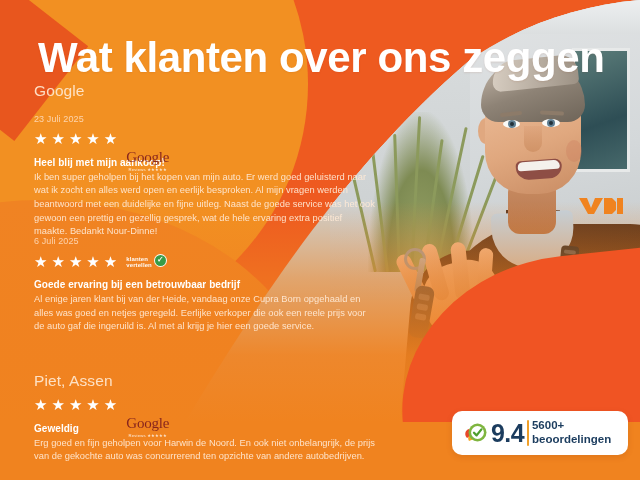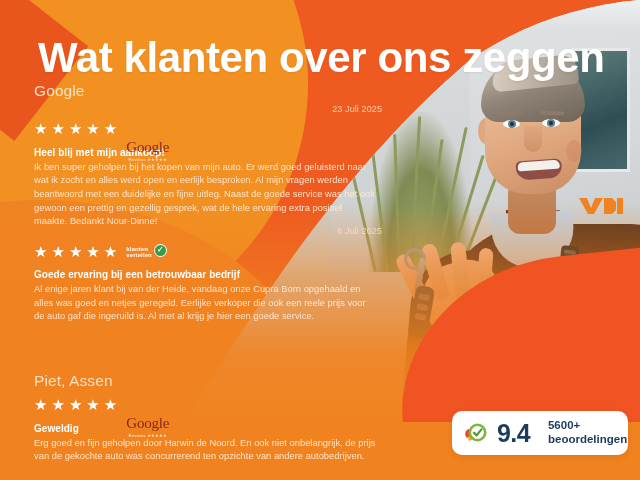--- a/index.html
+++ b/index.html
@@ -195,21 +195,21 @@
   .review { position:absolute; left:34px; width:348px; }
   .r1 { top:82px; }
   .r2 { top:222px; }
   .r3 { top:372px; }
 
   .r-name {
     font-size:15.5px; color:#FFE9D2; font-weight:normal;
     letter-spacing:.1px; line-height:1.15; opacity:.92;
   }
   .r-date {
-    font-size:9px; color:#FFDFC2; margin-top:4px; letter-spacing:.1px; opacity:.85;text-align:right;
+    font-size:9px; color:#FFDFC2; margin-top:14px; letter-spacing:.1px; opacity:.85;
   }
   .r-rating { display:flex; align-items:center; gap:9px; margin-top:5px; height:20px; }
   .stars { display:flex; gap:4px; }
   .star { font-size:15px; color:#FFFFFF; line-height:1; }
 
   
   .g-badge { display:flex; flex-direction:column; align-items:center; opacity:.93; }
   .g-word { font-size:15px; color:#7f1d1d; letter-spacing:-.2px; line-height:1;
             font-family:"Liberation Serif", serif;margin-top:44px; }
   .g-sub { font-size:4.2px; color:#FFFFFF; letter-spacing:.2px; margin-top:1.5px;
@@ -231,21 +231,21 @@
   }
   .r-body {
     margin-top:3px; font-size:9.3px; color:#FFEAD6; line-height:1.47;
     letter-spacing:.03px; opacity:.93; max-width:342px;
   }
 
   
   .pill {
     position:absolute; left:452px; top:411px; width:176px; height:44px;
     background:#FFFFFF; border-radius:10px;
-    display:flex; align-items:center; padding:0 12px; gap:8px;
+    display:flex; align-items:center; padding:0 12px; gap:2px;
     box-shadow:0 2px 6px rgba(120,50,0,.14);
   }
   .pill-logo { width:25px; height:25px; position:relative; flex:none; }
   .pill-score { font-size:25px; font-weight:bold; color:#1B3C5E; letter-spacing:-.6px; line-height:1; }
   .pill-div { width:2px; height:26px; background:#F0A02A; border-radius:1px; margin:0 1px; }
   .pill-txt { display:flex; flex-direction:column; line-height:1.18; }
   .pill-count { font-size:11.5px; font-weight:bold; color:#1B3C5E; }
   .pill-label { font-size:11.5px; font-weight:bold; color:#1B3C5E; }
 </style>
 </head>
@@ -392,21 +392,21 @@
           <span class="star">★</span>
           <span class="star">★</span>
           <span class="star">★</span>
         </div>
         <div class="g-badge">
           <span class="g-word">Google</span>
           <span class="g-sub">Reviews ★★★★★</span>
         </div>
       </div>
       <div class="r-title">Geweldig</div>
-      <div class="r-body">Erg goed en fijn geholpen door Harwin de Noord. En ook niet onbelangrijk, de prijs van de gekochte auto was concurrerend ten opzichte van andere autobedrijven.</div>
+      <div class="r-body">Erg goed en fijn geholpen voor Harwin de Noord. En ook niet onbelangrijk, de prijs van de gekochte auto was concurrerend ten opzichte van andere autobedrijven.</div>
     </div>
 
     <div class="pill">
       <div class="pill-logo">
         <svg width="25" height="25" viewBox="0 0 25 25">
           <path d="M3 17 C0 14 1 9 5 8 L8 14 Z" fill="#E8472A"></path>
           <path d="M5 20 C3 17 5 13 8 13 L10 18 Z" fill="#F5A623"></path>
           <circle cx="13.5" cy="11.5" r="9" fill="#7FB53F"></circle>
           <circle cx="13.5" cy="11.5" r="6.4" fill="#FFFFFF"></circle>
           <path d="M10 11.8 L12.6 14.4 L17.4 8.4" stroke="#4E9E2E" stroke-width="2.3" fill="none" stroke-linecap="round" stroke-linejoin="round"></path>

